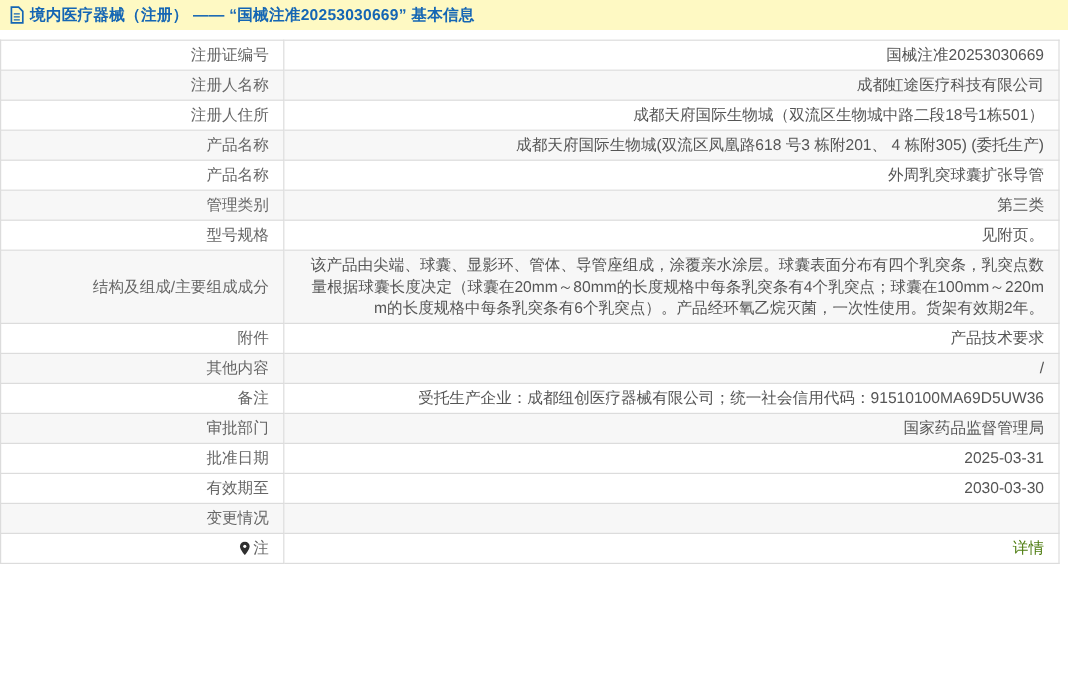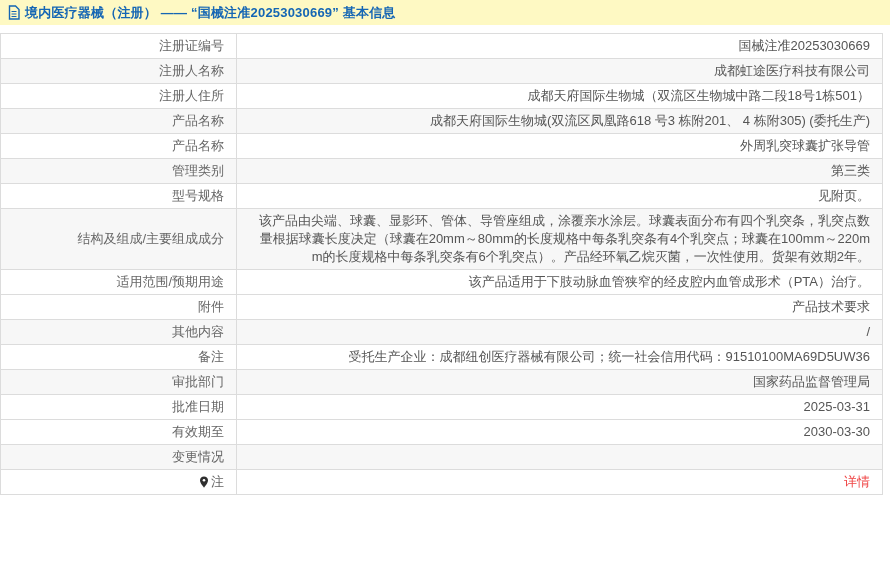--- a/index.html
+++ b/index.html
@@ -49,21 +49,21 @@
     color: #666;
     white-space: nowrap;
   }
   td.value-cell {
     text-align: right;
     padding-left: 14px;
   }
   tr.even { background: #f7f7f7; }
   tr.odd { background: #ffffff; }
   a.details-link {
-    color: #ef4444;
+    color: #4d7c0f;
     text-decoration: none;
     cursor: pointer;
   }
   .pin-icon-svg {
     display: inline-block;
     vertical-align: -2px;
     margin-right: 2px;
   }
 </style>
 </head>
@@ -107,24 +107,20 @@
       </tr>
       <tr class="odd">
         <td class="label-cell"><span>型号规格</span></td>
         <td class="value-cell">见附页。</td>
       </tr>
       <tr class="even">
         <td class="label-cell"><span>结构及组成/主要组成成分</span></td>
         <td class="value-cell">该产品由尖端、球囊、显影环、管体、导管座组成，涂覆亲水涂层。球囊表面分布有四个乳突条，乳突点数量根据球囊长度决定（球囊在20mm～80mm的长度规格中每条乳突条有4个乳突点；球囊在100mm～220mm的长度规格中每条乳突条有6个乳突点）。产品经环氧乙烷灭菌，一次性使用。货架有效期2年。</td>
       </tr>
       <tr class="odd">
-        <td class="label-cell"><span>适用范围/预期用途</span></td>
-        <td class="value-cell">该产品适用于下肢动脉血管狭窄的经皮腔内血管成形术（PTA）治疗。</td>
-      </tr>
-      <tr class="odd">
         <td class="label-cell"><span>附件</span></td>
         <td class="value-cell">产品技术要求</td>
       </tr>
       <tr class="even">
         <td class="label-cell"><span>其他内容</span></td>
         <td class="value-cell">/</td>
       </tr>
       <tr class="odd">
         <td class="label-cell"><span>备注</span></td>
         <td class="value-cell">受托生产企业：成都纽创医疗器械有限公司；统一社会信用代码：91510100MA69D5UW36</td>

